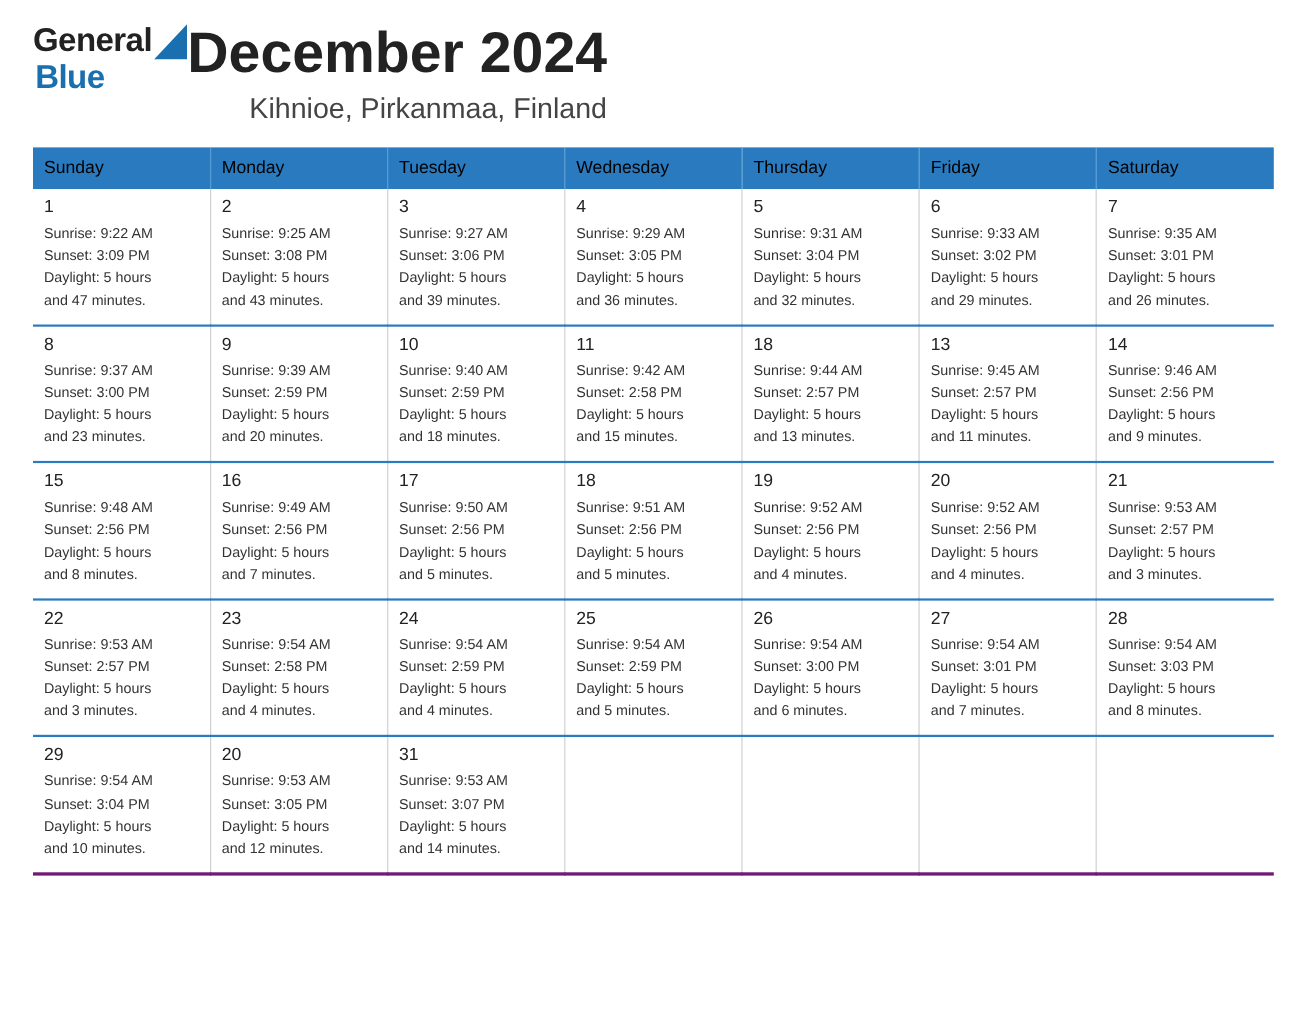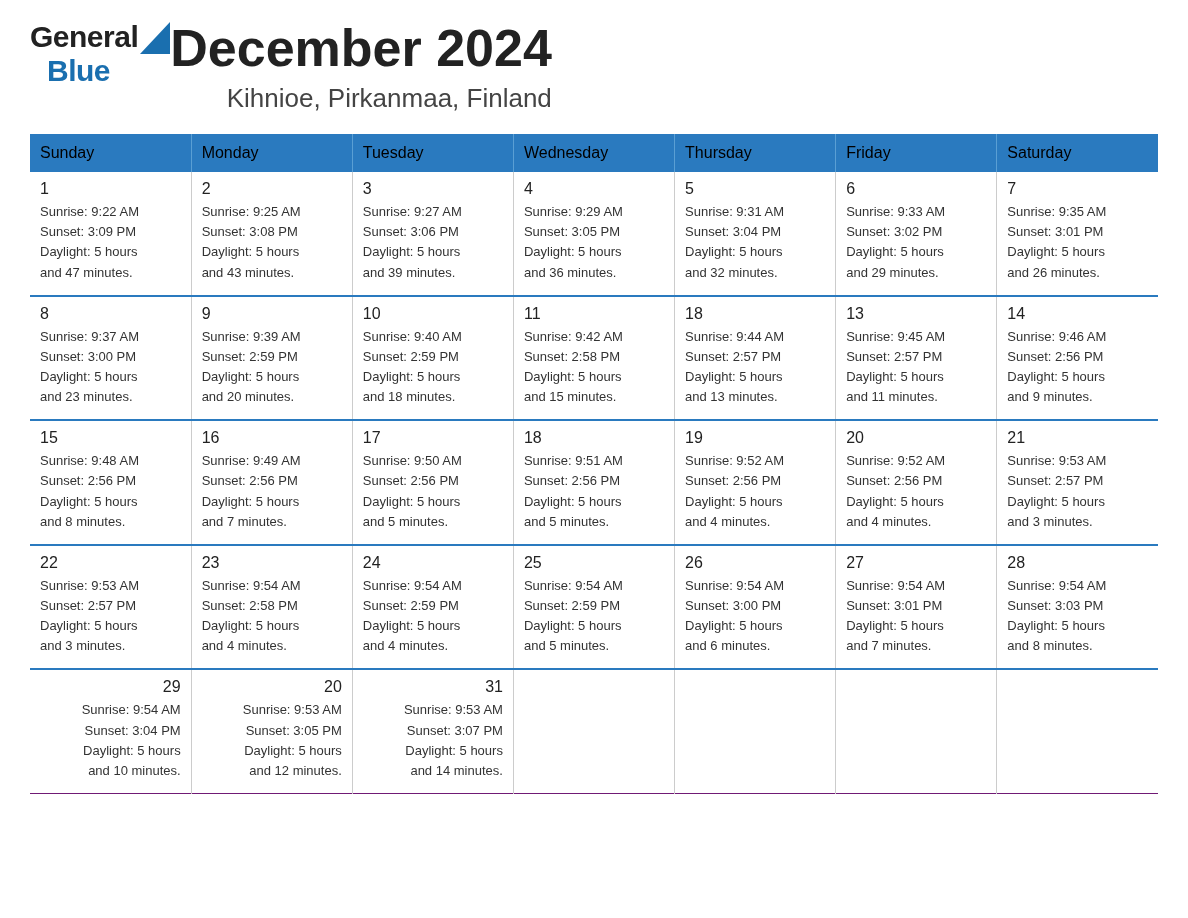--- a/index.html
+++ b/index.html
@@ -67,22 +67,21 @@
       padding: 8px 10px 12px 10px;
       border-right: 1px solid #ccc;
       min-height: 80px;
       width: 14.28%;
       background: #fff;
     }
     tbody td:last-child {
       border-right: none;
     }
     tbody tr:last-child {
-      border-bottom: 1px solid #701a75;
-      text-align: right;
+      border-bottom: 3px solid #701a75;
     }
     .day-num {
       font-size: 16px;
       font-weight: normal;
       margin-bottom: 4px;
       color: #222;
     }
     .day-detail {
       font-size: 13px;
       color: #333;
@@ -97,21 +96,21 @@
 
 <div class="header">
   <div class="logo-block">
     <div class="logo-row1">
       <span style="font-size:30px;font-weight:bold;color:#222;font-family:Arial,sans-serif;letter-spacing:-0.5px;">General</span>
       <svg width="30" height="32" viewBox="0 0 30 32" style="margin-left:2px;margin-top:2px;">
         <polygon points="0,32 30,0 30,32" fill="#1a6faf"></polygon>
       </svg>
     </div>
     <div>
-      <span style="font-size:30px;font-weight:bold;color:#1a6faf;font-family:Arial,sans-serif;letter-spacing:-0.5px;margin-left:17px;">Blue</span>
+      <span style="font-size:30px;font-weight:bold;color:#1a6faf;font-family:Arial,sans-serif;letter-spacing:-0.5px;margin-left:2px;">Blue</span>
     </div>
   </div>
   <div class="title-block">
     <h1>December 2024</h1>
     <h2>Kihnioe, Pirkanmaa, Finland</h2>
   </div>
 </div>
 
 <table>
   <thead>

